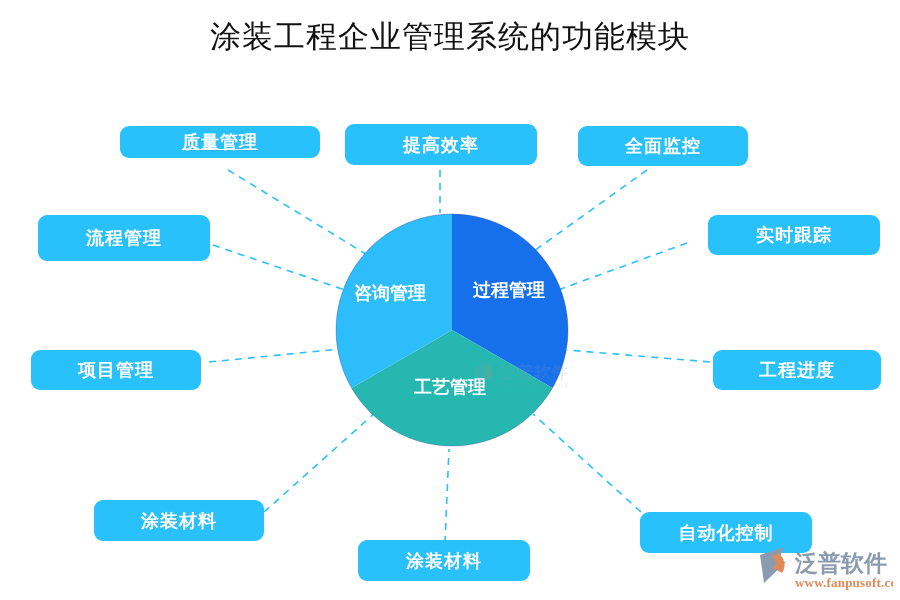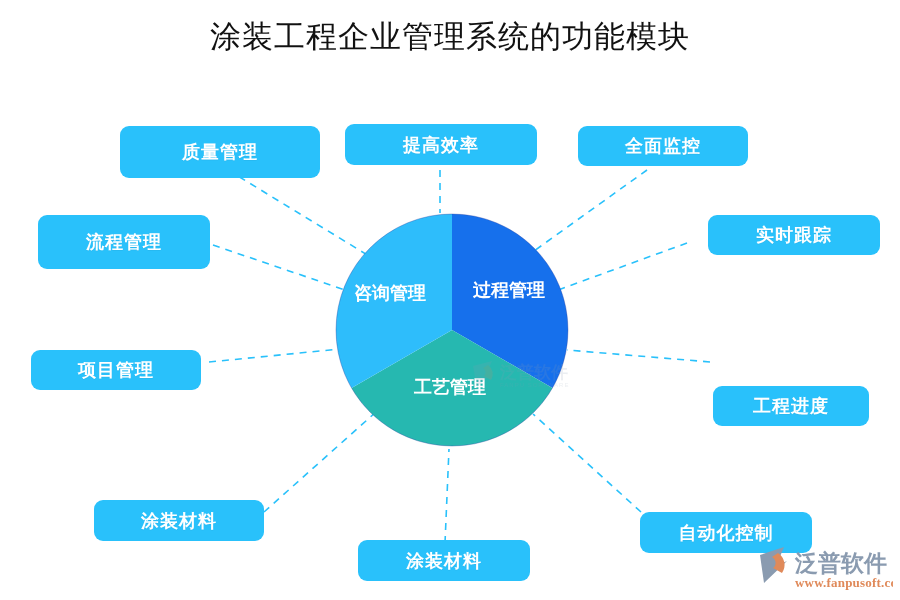--- a/index.html
+++ b/index.html
@@ -145,45 +145,45 @@
     </g>
   </svg>
 
   <svg id="watermark-center" viewBox="0 0 120 34" width="120" height="34">
     <path d="M3 8 L22 3 L16 17 L24 13 L7 29 Z" fill="#8a9bb0"></path>
     <path d="M18 7 A11 11 0 0 1 21 22 L14 18 A5 5 0 0 0 13 10 Z" fill="#e08a5a"></path>
     <text x="30" y="20" class="logo-cn" style="font-size:17px">泛普软件</text>
     <text x="30" y="29" style="font-size:6px;fill:#8a9bb0;font-family:'Liberation Sans',sans-serif;letter-spacing:1px">FANPU SOFTWARE</text>
   </svg>
 
-  <div class="node" style="left:120px; top:126px; width:200px; height:52px;">
+  <div class="node" style="left:120px; top:126px; width:200px; height:32px;text-decoration:underline;">
     <span>质量管理</span>
   </div>
 
   <div class="node" style="left:345px; top:124px; width:192px; height:41px;text-align:right;">
     <span>提高效率</span>
   </div>
 
   <div class="node" style="left:578px; top:126px; width:170px; height:40px;">
     <span>全面监控</span>
   </div>
 
-  <div class="node" style="left:38px; top:215px; width:172px; height:54px;">
+  <div class="node" style="left:38px; top:215px; width:172px; height:46px;">
     <span>流程管理</span>
   </div>
 
   <div class="node" style="left:690px; top:215px; width:172px; height:40px;margin-left:18px;">
     <span>实时跟踪</span>
   </div>
 
   <div class="node" style="left:31px; top:350px; width:170px; height:40px;">
     <span>项目管理</span>
   </div>
 
-  <div class="node" style="left:713px; top:350px; width:156px; height:40px;margin-top:36px;">
+  <div class="node" style="left:713px; top:350px; width:168px; height:40px;">
     <span>工程进度</span>
   </div>
 
   <div class="node" style="left:94px; top:500px; width:170px; height:41px;">
     <span>涂装材料</span>
   </div>
 
   <div class="node" style="left:640px; top:512px; width:172px; height:41px;">
     <span>自动化控制</span>
   </div>

